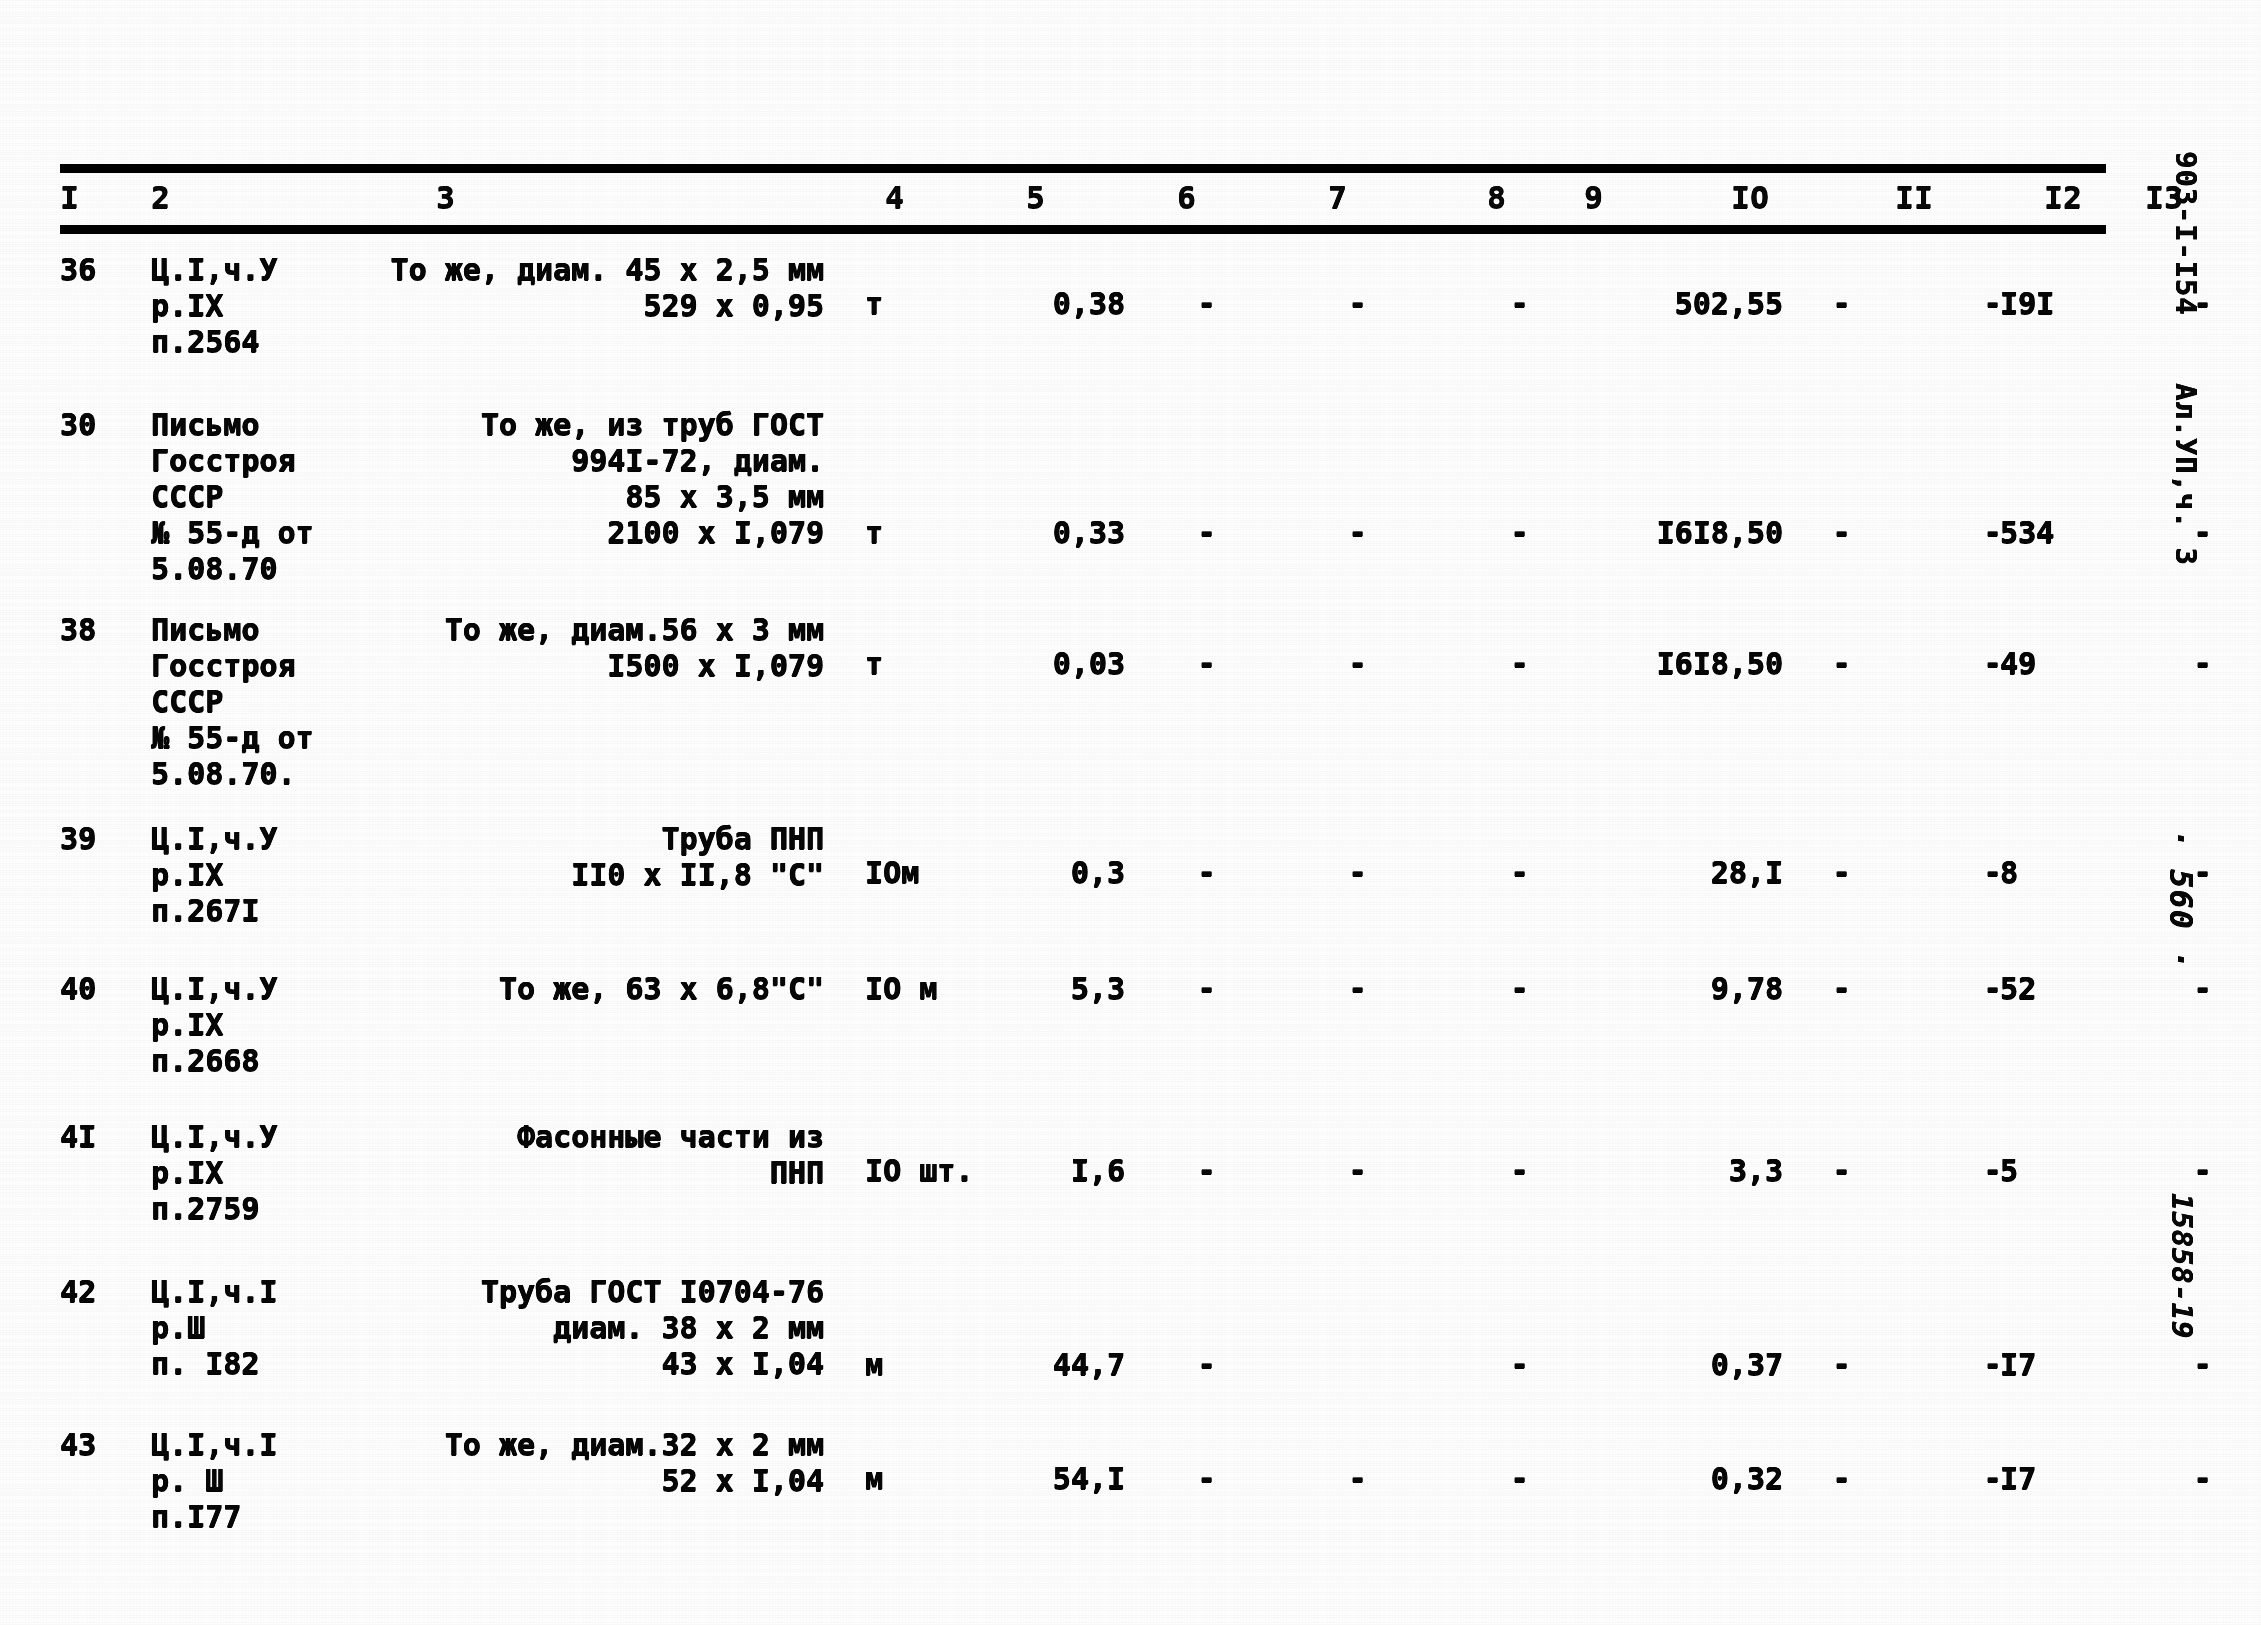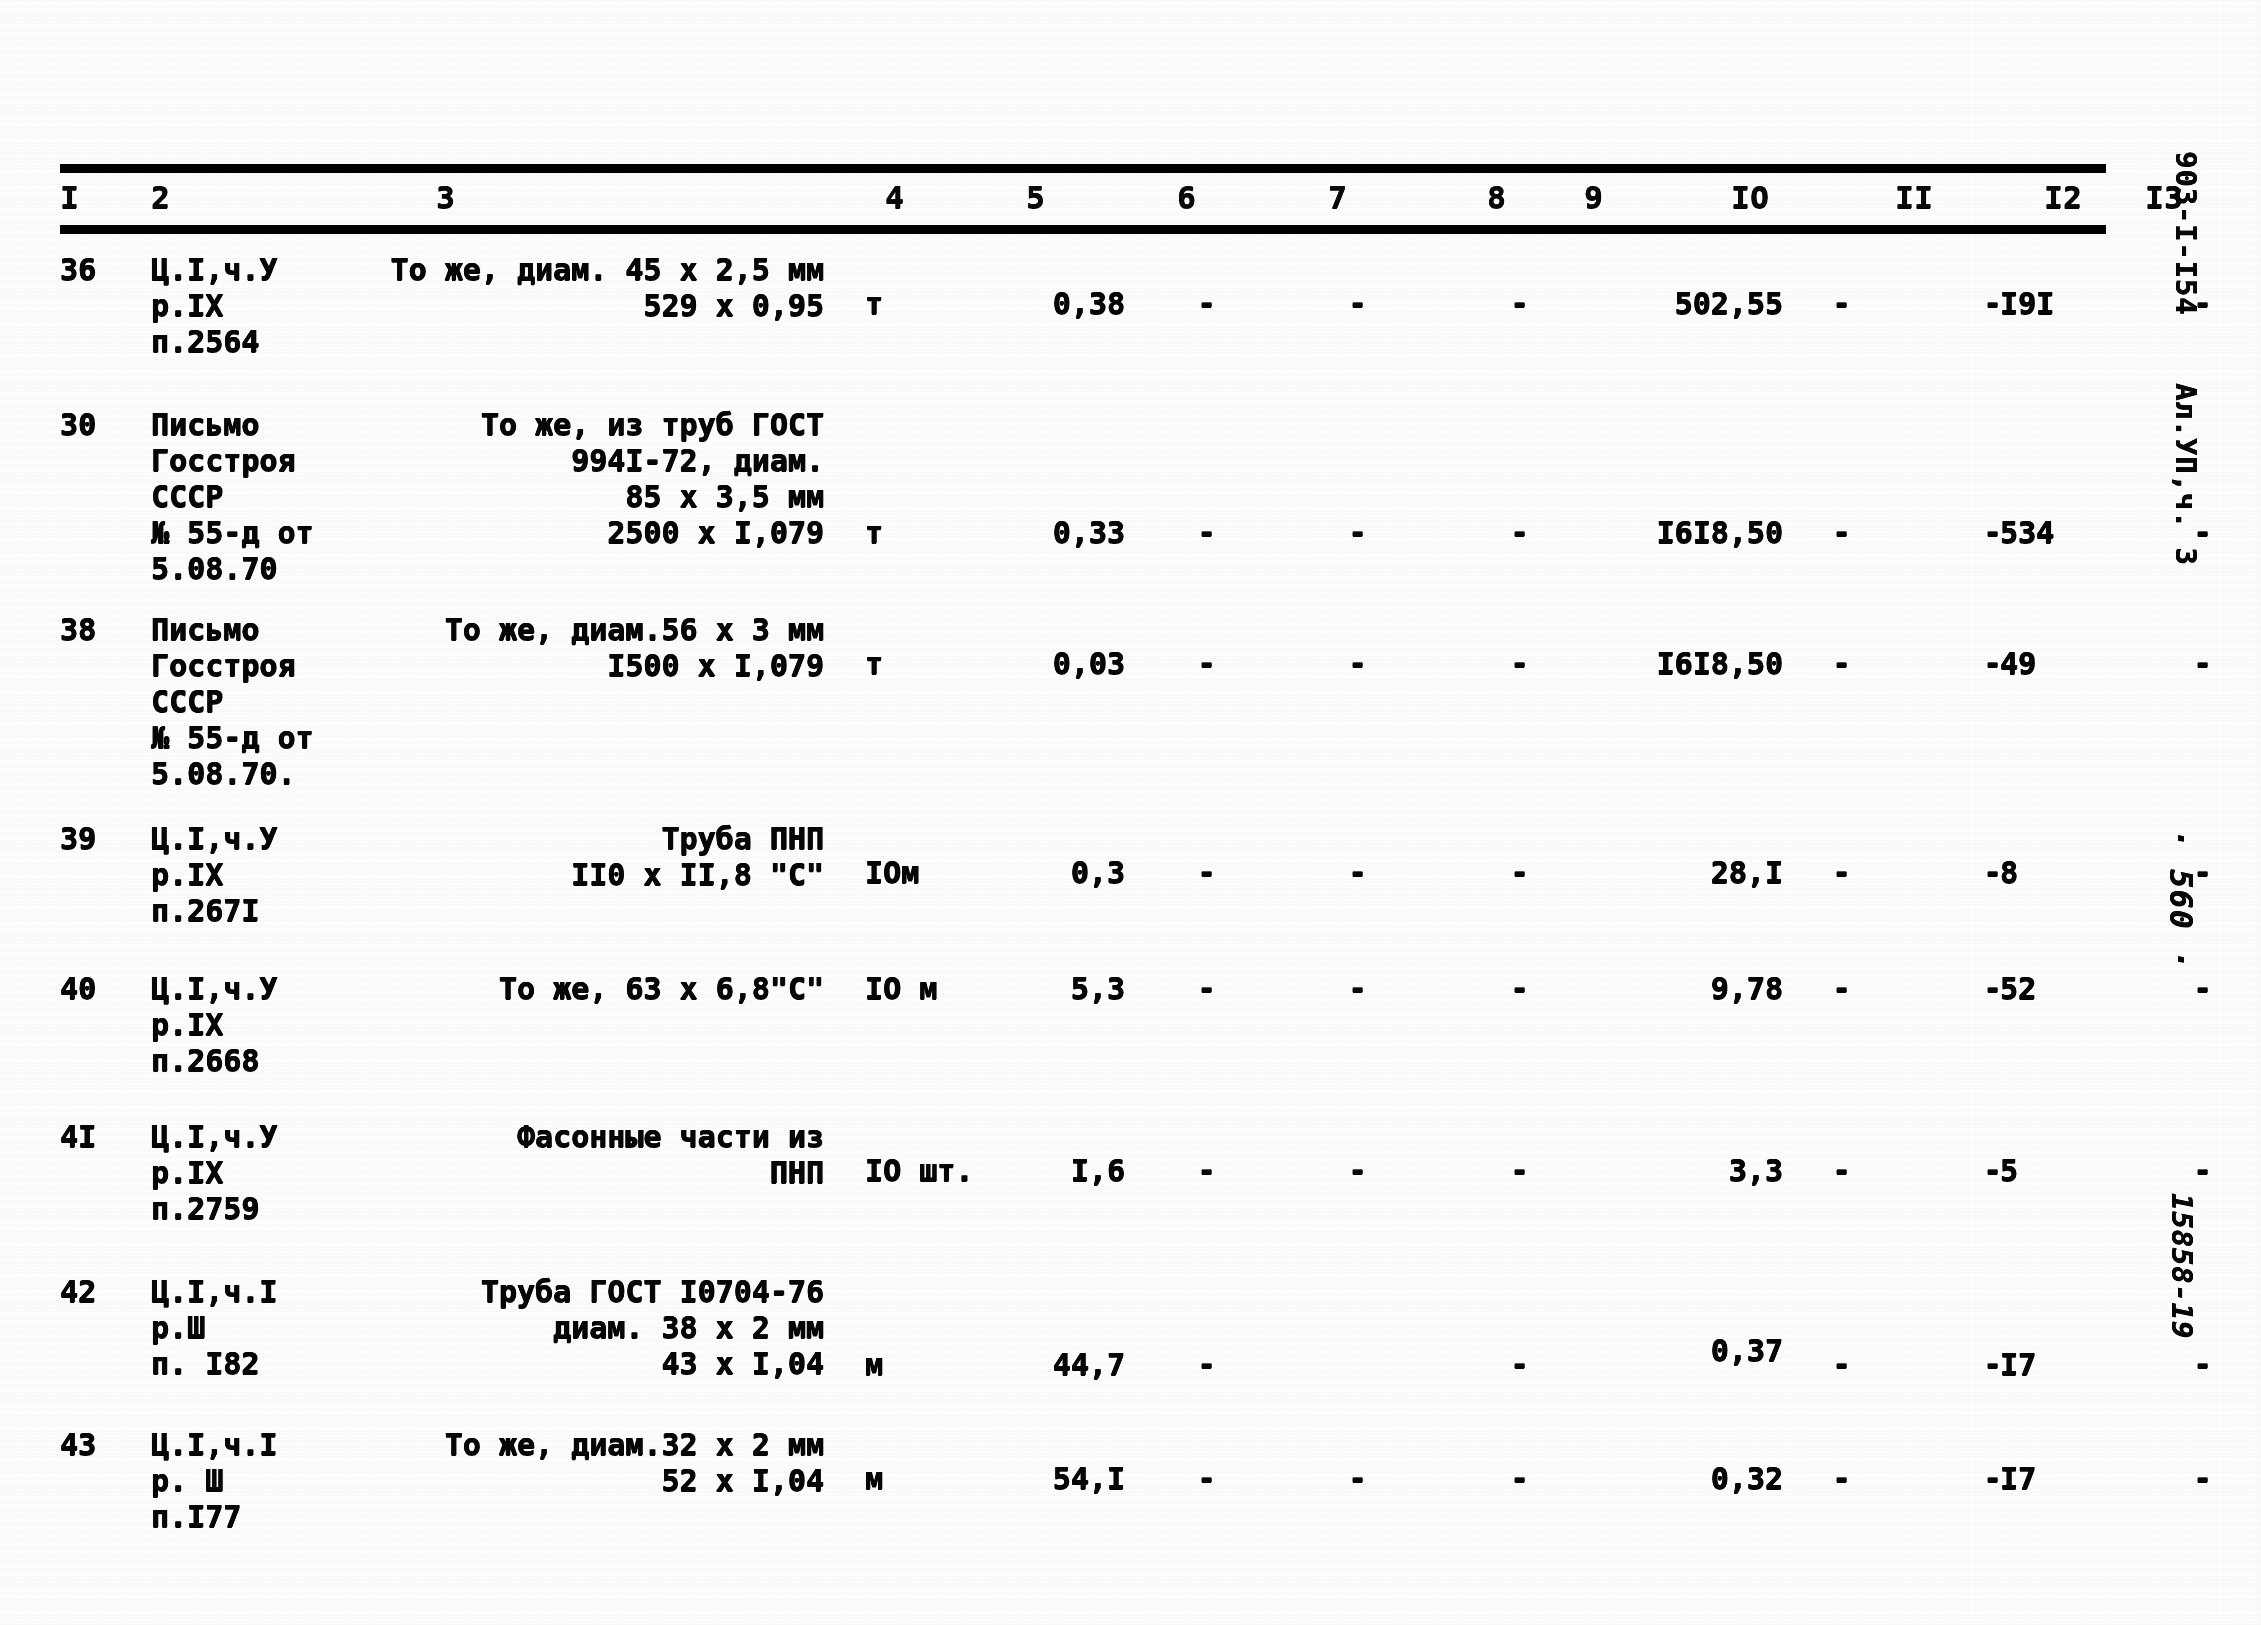--- a/index.html
+++ b/index.html
@@ -188,21 +188,21 @@
     <div class="row" style="top:248px">
       <div class="cell c-num" style="top:0px">30</div>
       <div class="cell c-just" style="top:0px">Письмо
 Госстроя
 СССР
 № 55-д от
 5.08.70</div>
       <div class="cell c-desc" style="top:0px">То же, из труб ГОСТ
 994I-72, диам.
 85 x 3,5 мм
-2500 x I,079</div>
+2100 x I,079</div>
       <div class="cell c-unit" style="top:108px">т</div>
       <div class="cell c-5" style="top:108px">0,33</div>
       <div class="cell c-6 dash" style="top:108px">-</div>
       <div class="cell c-7 dash" style="top:108px">-</div>
       <div class="cell c-8 dash" style="top:108px">-</div>
       <div class="cell c-9" style="top:108px">I6I8,50</div>
       <div class="cell c-10 dash" style="top:108px">-</div>
       <div class="cell c-11 dash" style="top:108px">-</div>
       <div class="cell c-12" style="top:108px">534</div>
       <div class="cell c-13 dash" style="top:108px">-</div>
@@ -291,21 +291,21 @@
 р.Ш
 п. I82</div>
       <div class="cell c-desc" style="top:0px">Труба ГОСТ I0704-76
 диам. 38 x 2 мм
 43 x I,04</div>
       <div class="cell c-unit" style="top:73px">м</div>
       <div class="cell c-5" style="top:73px">44,7</div>
       <div class="cell c-6 dash" style="top:73px">-</div>
       <div class="cell c-7 dash" style="top:73px"></div>
       <div class="cell c-8 dash" style="top:73px">-</div>
-      <div class="cell c-9" style="top:59px">0,37</div>
+      <div class="cell c-9" style="top:73px">0,37</div>
       <div class="cell c-10 dash" style="top:73px">-</div>
       <div class="cell c-11 dash" style="top:73px">-</div>
       <div class="cell c-12" style="top:73px">I7</div>
       <div class="cell c-13 dash" style="top:73px">-</div>
     </div>
 
     <div class="row" style="top:1268px">
       <div class="cell c-num" style="top:0px">43</div>
       <div class="cell c-just" style="top:0px">Ц.I,ч.I
 р. Ш

